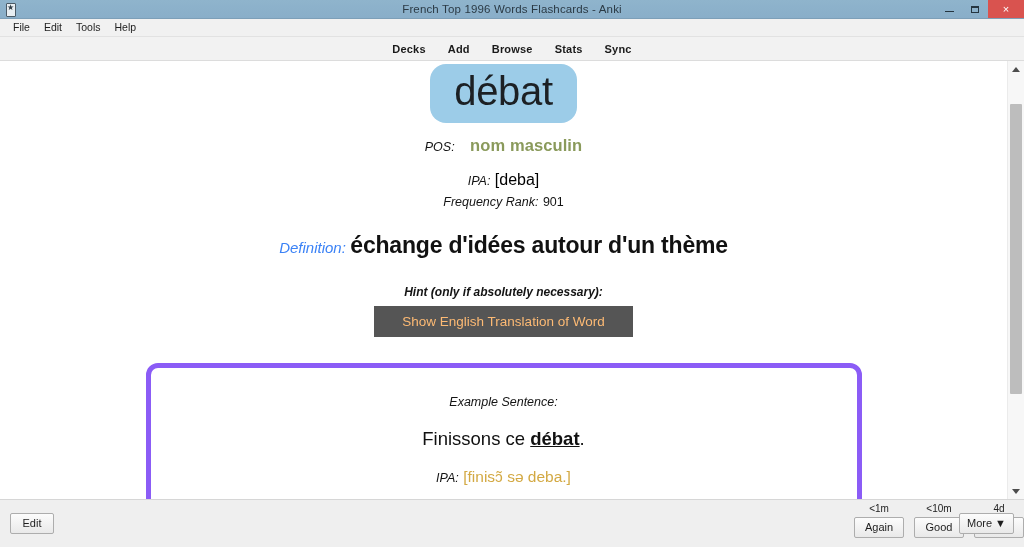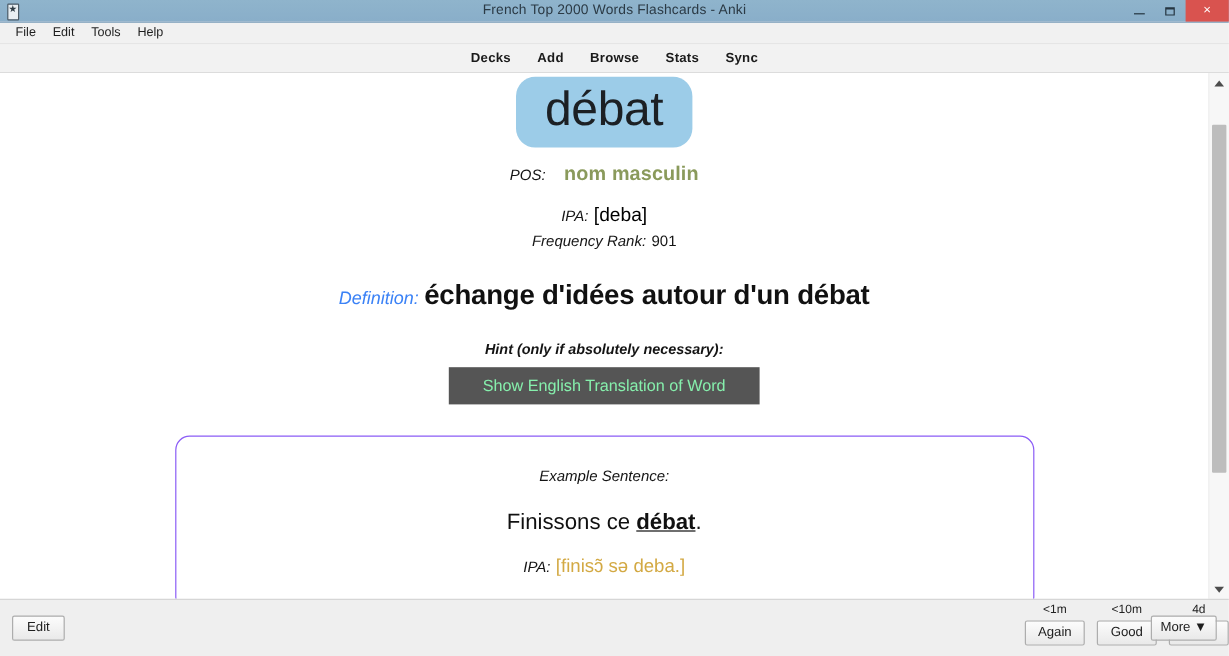--- a/index.html
+++ b/index.html
@@ -267,34 +267,34 @@
     font-size: 12px;
     color: #141414;
   }
   .hint-btn-row {
     text-align: center;
     margin-top: 6px;
   }
   .hint-btn {
     display: inline-block;
     background: #555555;
-    color: #86efac;
+    color: #fdba74;
     font-size: 13.5px;
     padding: 8px 28px;
     border: none;
     cursor: pointer;
     font-family: "Liberation Sans", sans-serif;
   }
 
   
   .example-card {
     margin: 26px auto 0 auto;
     width: 716px;
     box-sizing: border-box;
-    border: 1px solid #8b5cf6;
+    border: 5px solid #8b5cf6;
     border-radius: 12px;
     padding: 24px 20px 26px 20px;
     background: #ffffff;
   }
   .ex-label-row { text-align: center; }
   .ex-label {
     font-style: italic;
     font-size: 12.5px;
     color: #141414;
   }
@@ -385,21 +385,21 @@
 </head>
 <body>
 
 <div id="app">
 
   <div class="titlebar">
     <div class="win-icon">
       <div class="star-body"></div>
       <div class="star-glyph">★</div>
     </div>
-    <div class="title-text">French Top 2000 Words Flashcards - Anki</div>
+    <div class="title-text">French Top 1996 Words Flashcards - Anki</div>
     <div class="win-controls">
       <div class="win-btn">
           <i class="glyph-min"></i>
         </div>
       <div class="win-btn">
           <i class="glyph-restore"></i>
         </div>
       <div class="win-btn close">×</div>
     </div>
   </div>
@@ -437,21 +437,21 @@
         <span class="ipa-value">[deba]</span>
       </div>
 
       <div class="freq-row">
         <span class="label-it">Frequency Rank:</span>
         <span class="freq-value">901</span>
       </div>
 
       <div class="definition-row">
         <span class="def-label">Definition:</span>
-        <span class="def-value">échange d'idées autour d'un débat</span>
+        <span class="def-value">échange d'idées autour d'un thème</span>
       </div>
 
       <div class="hint-label-row">
         <span class="hint-label">Hint (only if absolutely necessary):</span>
       </div>
       <div class="hint-btn-row">
         <button class="hint-btn">Show English Translation of Word</button>
       </div>
 
       <div class="example-card">

